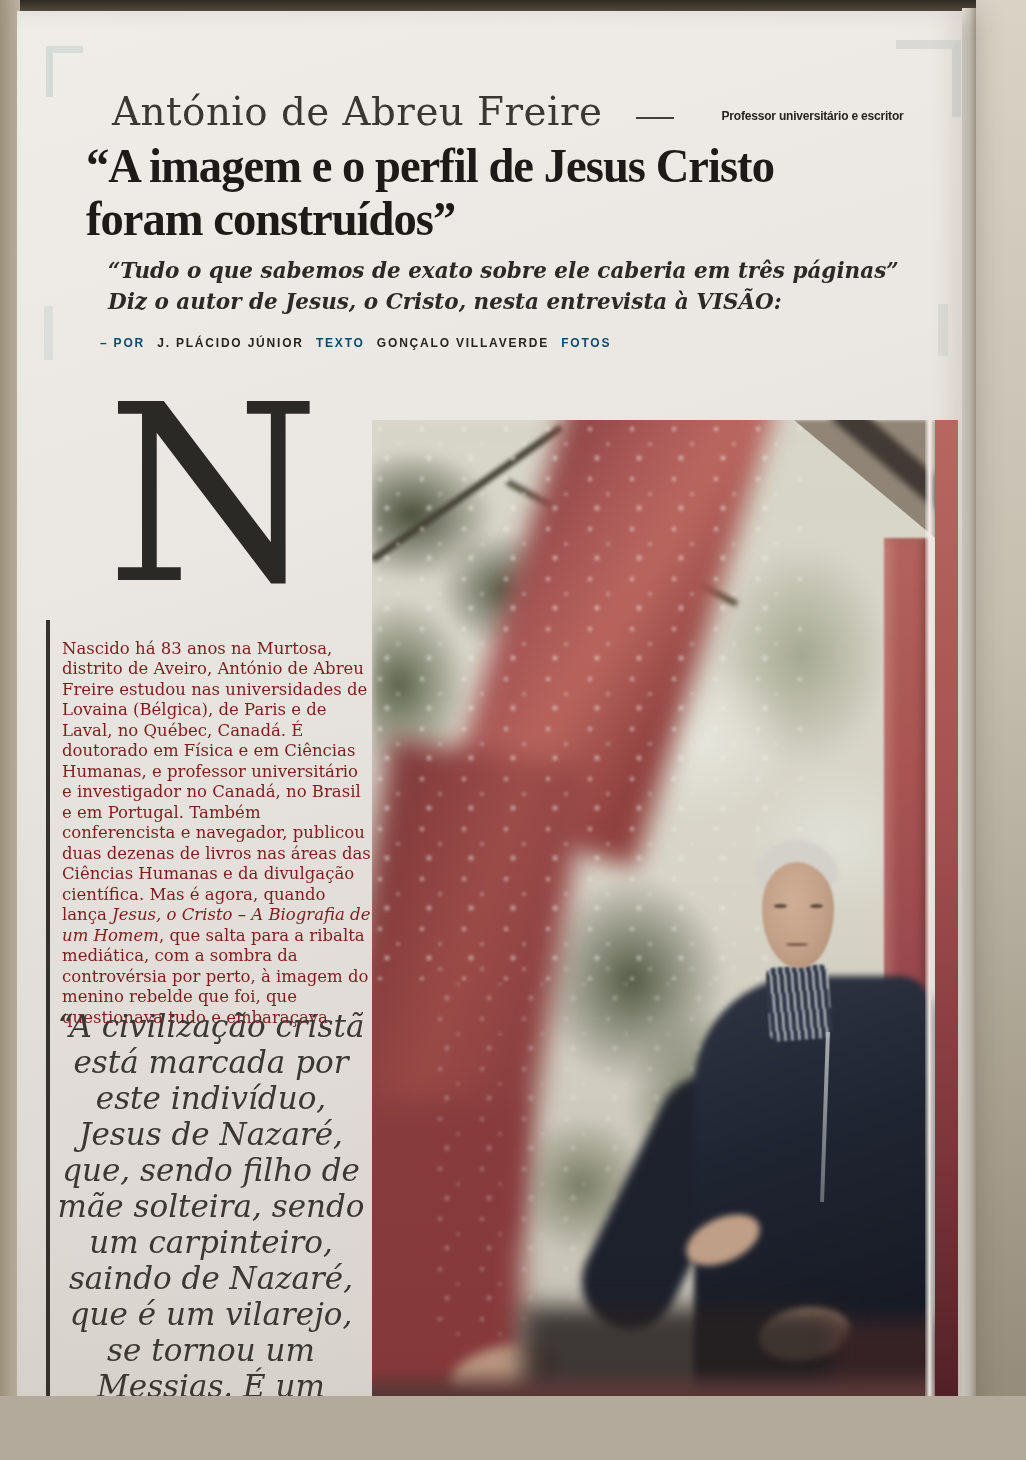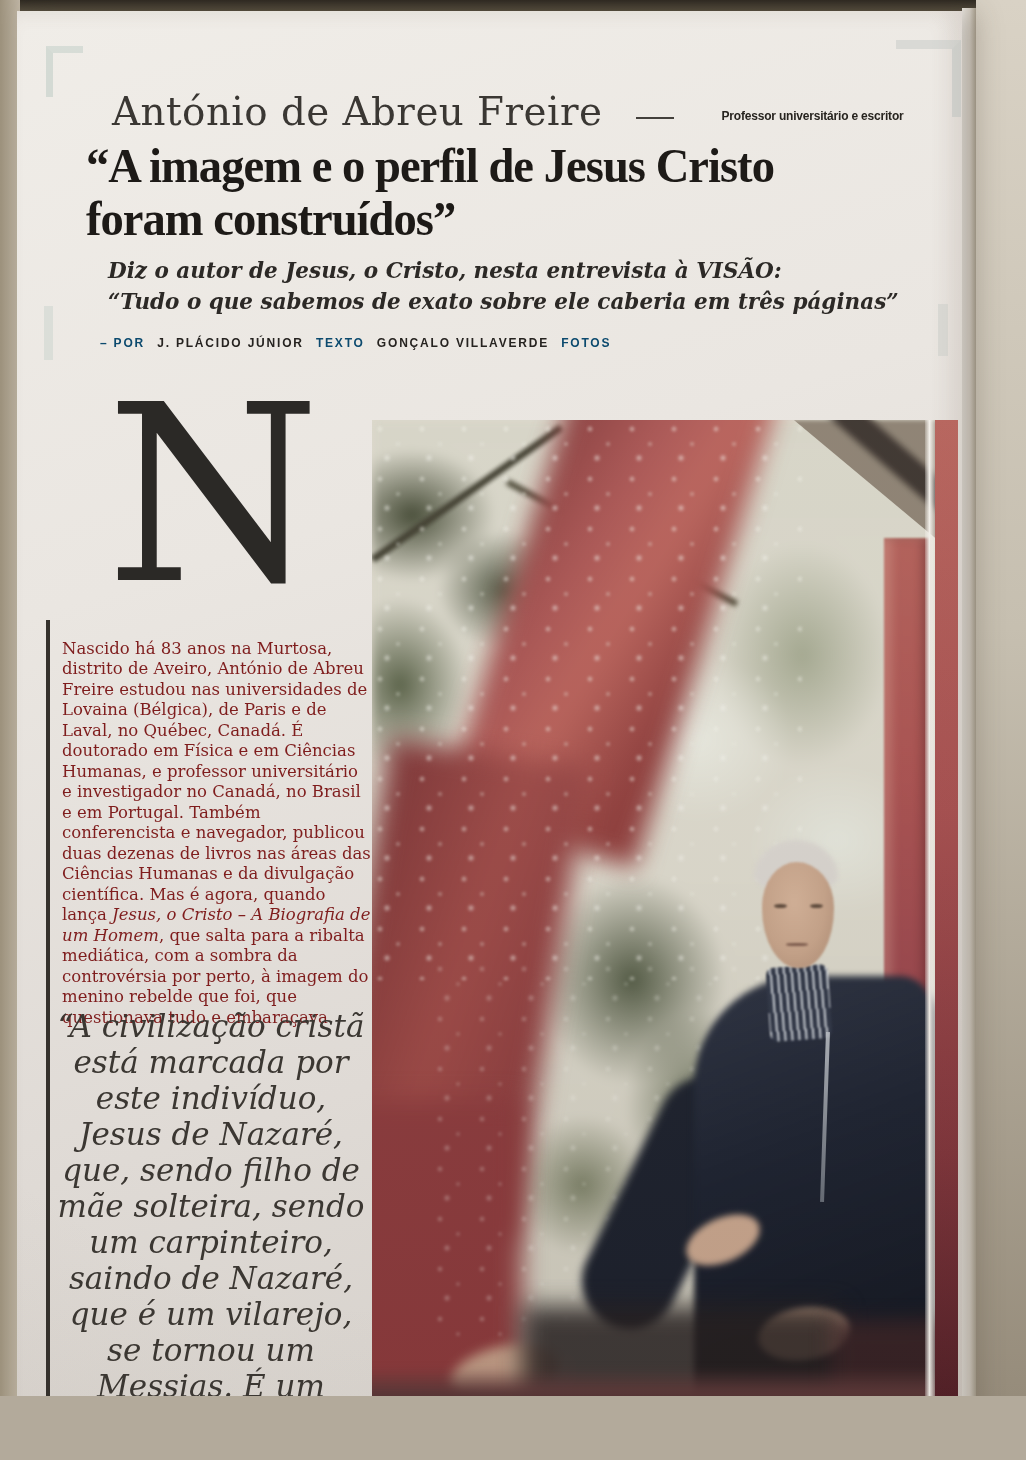--- a/index.html
+++ b/index.html
@@ -141,22 +141,22 @@
     <span class="rule"></span>
     <span class="title">Professor universitário e escritor</span>
   </div>
 
   <div class="headline">
     <div>“A imagem e o perfil de Jesus Cristo</div>
     <div>foram construídos”</div>
   </div>
 
   <div class="subhead">
+    <div>“Tudo o que sabemos de exato sobre ele caberia em três páginas”</div>
     <div>Diz o autor de Jesus, o Cristo, nesta entrevista à VISÃO:</div>
-    <div>“Tudo o que sabemos de exato sobre ele caberia em três páginas”</div>
   </div>
 
   <div class="byline">
     <span class="lab">– POR</span>
     <span class="nm">J. PLÁCIDO JÚNIOR</span>
     <span class="lab">TEXTO</span>
     <span class="nm">GONÇALO VILLAVERDE</span>
     <span class="lab">FOTOS</span>
   </div>
 

